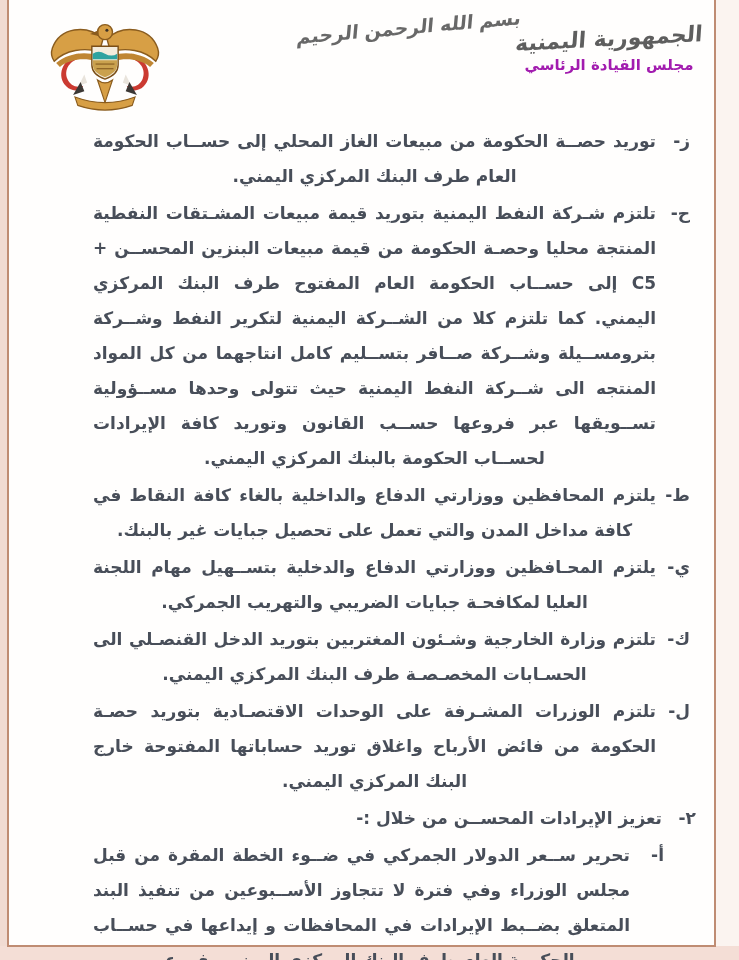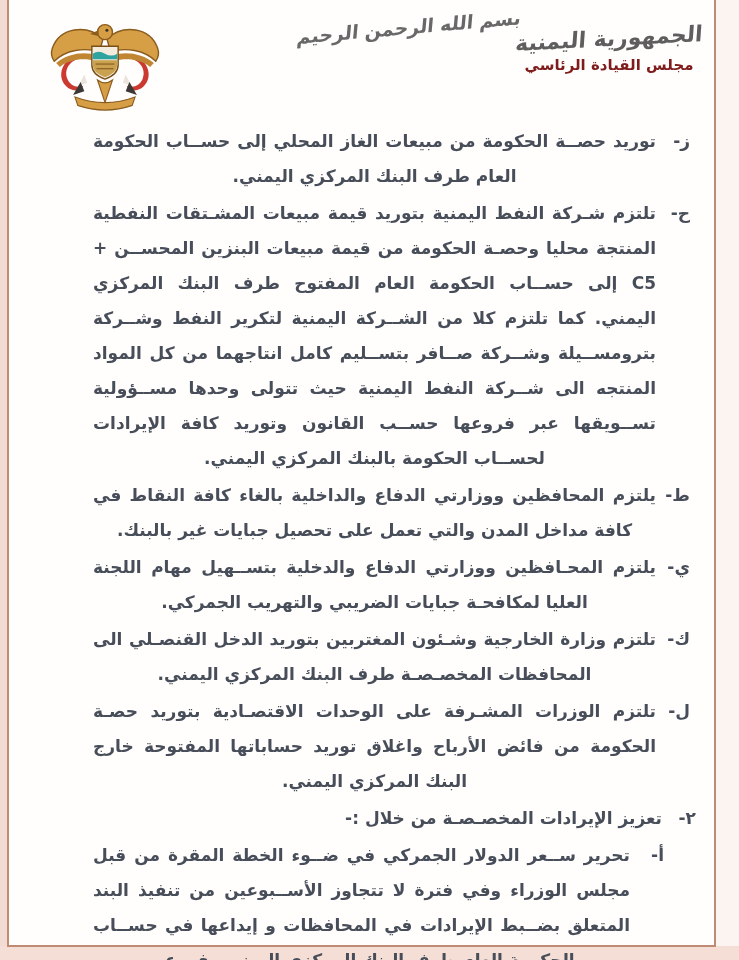--- a/index.html
+++ b/index.html
@@ -22,21 +22,21 @@
   .bismillah{
     position:absolute;left:282px;top:18px;width:236px;text-align:center;
     font-size:19px;font-weight:700;color:#686868;
     transform:rotate(-5deg) skewX(-10deg);
   }
   .header-right{position:absolute;right:10px;top:28px;width:190px;text-align:center;}
   .republic{
     display:block;font-size:22px;font-weight:700;color:#5e5e5e;
     transform:rotate(-3deg) skewX(-7deg);letter-spacing:1px;white-space:nowrap;
   }
-  .council{display:block;font-size:15px;font-weight:700;color:#7f1d1d;margin-top:5px;white-space:nowrap;}
+  .council{display:block;font-size:15px;font-weight:700;color:#a21caf;margin-top:5px;white-space:nowrap;}
   
   .doc-body{
     direction:rtl;unicode-bidi:embed;
     padding:8px 18px 0 84px;
     color:#484e59;font-size:17px;font-weight:700;line-height:35px;
   }
   .item{display:flex;margin-bottom:2px;}
   .item .marker{flex:0 0 34px;white-space:nowrap;}
   .item .body{flex:1;text-align:justify;text-align-last:center;}
   .item.single .body{text-align:right;text-align-last:right;}
@@ -105,28 +105,28 @@
       <div class="item level-letter">
     <span class="marker">ط-</span>
     <span class="body">يلتزم المحافظين ووزارتي الدفاع والداخلية بالغاء كافة النقاط في كافة مداخل المدن والتي تعمل على تحصيل جبايات غير بالبنك.</span>
   </div>
       <div class="item level-letter">
     <span class="marker">ي-</span>
     <span class="body">يلتزم المحـافظين ووزارتي الدفاع والدخلية بتســهيل مهام اللجنة العليا لمكافحـة جبايات الضريبي والتهريب الجمركي.</span>
   </div>
       <div class="item level-letter">
     <span class="marker">ك-</span>
-    <span class="body">تلتزم وزارة الخارجية وشـئون المغتربين بتوريد الدخل القنصـلي الى المحافظات المخصـصـة طرف البنك المركزي اليمني.</span>
+    <span class="body">تلتزم وزارة الخارجية وشـئون المغتربين بتوريد الدخل القنصـلي الى الحسـابات المخصـصـة طرف البنك المركزي اليمني.</span>
   </div>
       <div class="item level-letter">
     <span class="marker">ل-</span>
     <span class="body">تلتزم الوزرات المشـرفة على الوحدات الاقتصـادية بتوريد حصـة الحكومة من فائض الأرباح واغلاق توريد حساباتها المفتوحة خارج البنك المركزي اليمني.</span>
   </div>
       <div class="item level-number single">
     <span class="marker">٢-</span>
-    <span class="body">تعزيز الإيرادات المخصـصـة من خلال :-</span>
+    <span class="body">تعزيز الإيرادات المحســن من خلال :-</span>
   </div>
       <div class="item level-sub">
     <span class="marker">أ-</span>
     <span class="body">تحرير ســعر الدولار الجمركي في ضــوء الخطة المقرة من قبل مجلس الوزراء وفي فترة لا تتجاوز الأســبوعين من تنفيذ البند المتعلق بضــبط الإيرادات في المحافظات و إيداعها في حســاب الحكومة العام طرف البنك المركزي اليمني وفروعه.</span>
   </div>
     </div>
 </div>
 
 </body></html>

